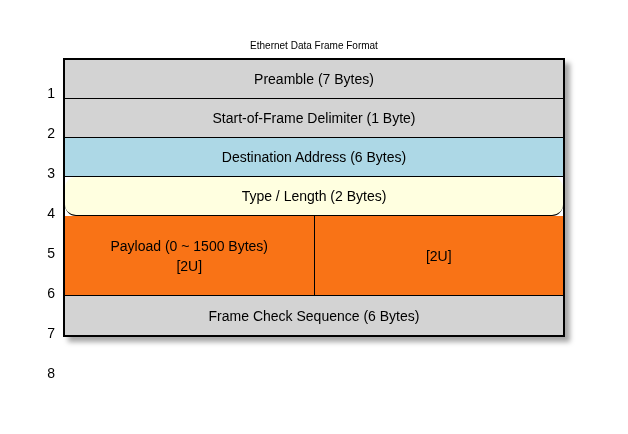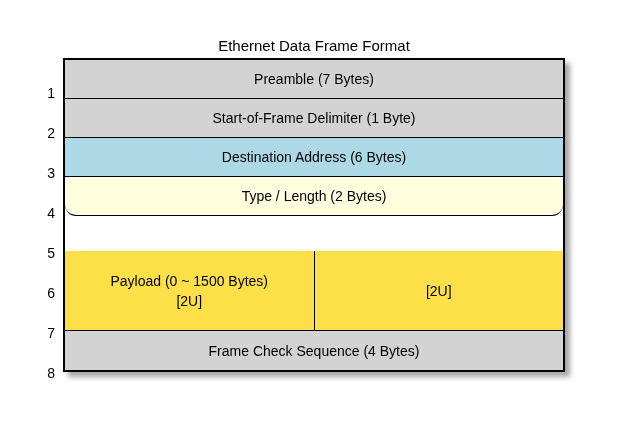--- a/index.html
+++ b/index.html
@@ -15,21 +15,21 @@
     font-family: "Liberation Sans", "DejaVu Sans", sans-serif;
     color: #000000;
     overflow: hidden;
   }
   .diagram-title {
     position: absolute;
     top: 39px;
     left: 0;
     width: 100%;
     text-align: center;
-    font-size: 15px;
+    font-size: 10px;
     line-height: 14px;
   }
   .frame-table {
     position: absolute;
     left: 63px;
     top: 58px;
     width: 502px;
     box-sizing: border-box;
     border: 2px solid #000000;
     background: #ffffff;
@@ -108,27 +108,27 @@
     </div>
     <div class="frame-row" style="background: rgb(211, 211, 211);">
       <span>Start-of-Frame Delimiter (1 Byte)</span>
     </div>
     <div class="frame-row" style="background: rgb(173, 216, 230);">
       <span>Destination Address (6 Bytes)</span>
     </div>
     <div class="frame-row" style="background: rgb(255, 255, 224); border-radius: 11px;">
       <span>Type / Length (2 Bytes)</span>
     </div>
-    <div class="frame-row split" style="background: #fde047; margin-top: 35px;">
+    <div class="frame-row split" style="background: #f97316;">
       <div class="split-cell left">
         <div>Payload (0 ~ 1500 Bytes)</div>
         <div>[2U]</div>
       </div>
       <div class="split-cell">
         <div>[2U]</div>
       </div>
     </div>
     <div class="frame-row last" style="background: rgb(211, 211, 211);">
-      <span>Frame Check Sequence (4 Bytes)</span>
+      <span>Frame Check Sequence (6 Bytes)</span>
     </div>
   </div>
 
 </div>
 
 </body></html>

